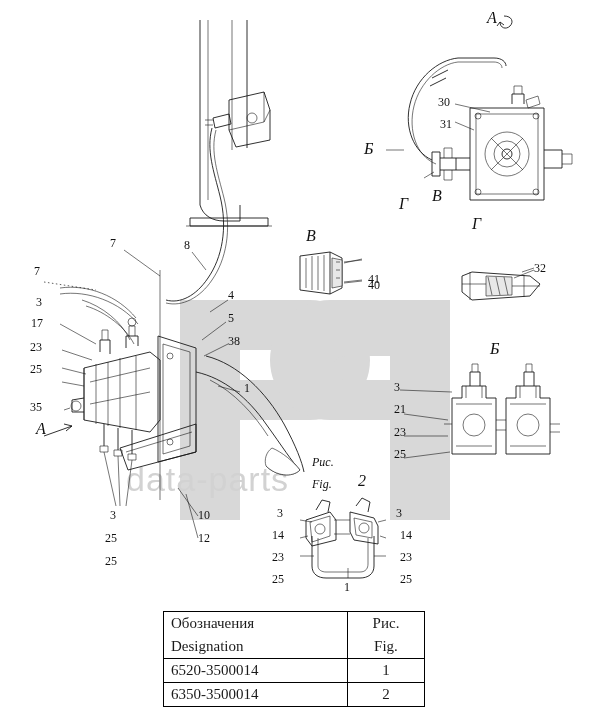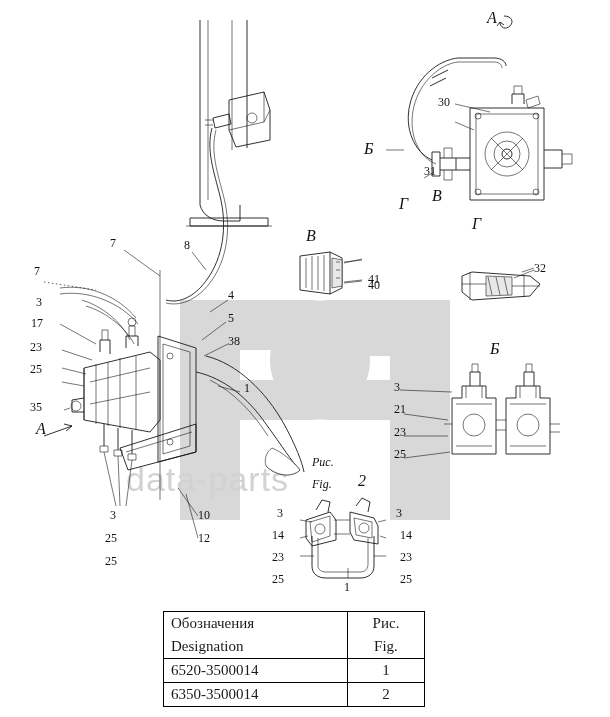--- a/index.html
+++ b/index.html
@@ -323,21 +323,21 @@
   <div class="label" style="left:228px; top:334px;">38</div>
   <div class="label" style="left:244px; top:381px;">1</div>
 
   <div class="label" style="left:110px; top:508px;">3</div>
   <div class="label" style="left:105px; top:531px;">25</div>
   <div class="label" style="left:105px; top:554px;">25</div>
   <div class="label" style="left:198px; top:508px;">10</div>
   <div class="label" style="left:198px; top:531px;">12</div>
 
   <div class="label" style="left:438px; top:95px;">30</div>
-  <div class="label" style="left:424px; top:117px;margin-top:47px;">31</div>
+  <div class="label" style="left:440px; top:117px;">31</div>
   <div class="label" style="left:368px; top:250px;margin-top:28px;">40</div>
   <div class="label" style="left:368px; top:272px;">41</div>
   <div class="label" style="left:534px; top:261px;">32</div>
 
   <div class="label" style="left:394px; top:380px;">3</div>
   <div class="label" style="left:394px; top:402px;">21</div>
   <div class="label" style="left:394px; top:425px;">23</div>
   <div class="label" style="left:394px; top:447px;">25</div>
 
   <div class="label" style="left:277px; top:506px;">3</div>

